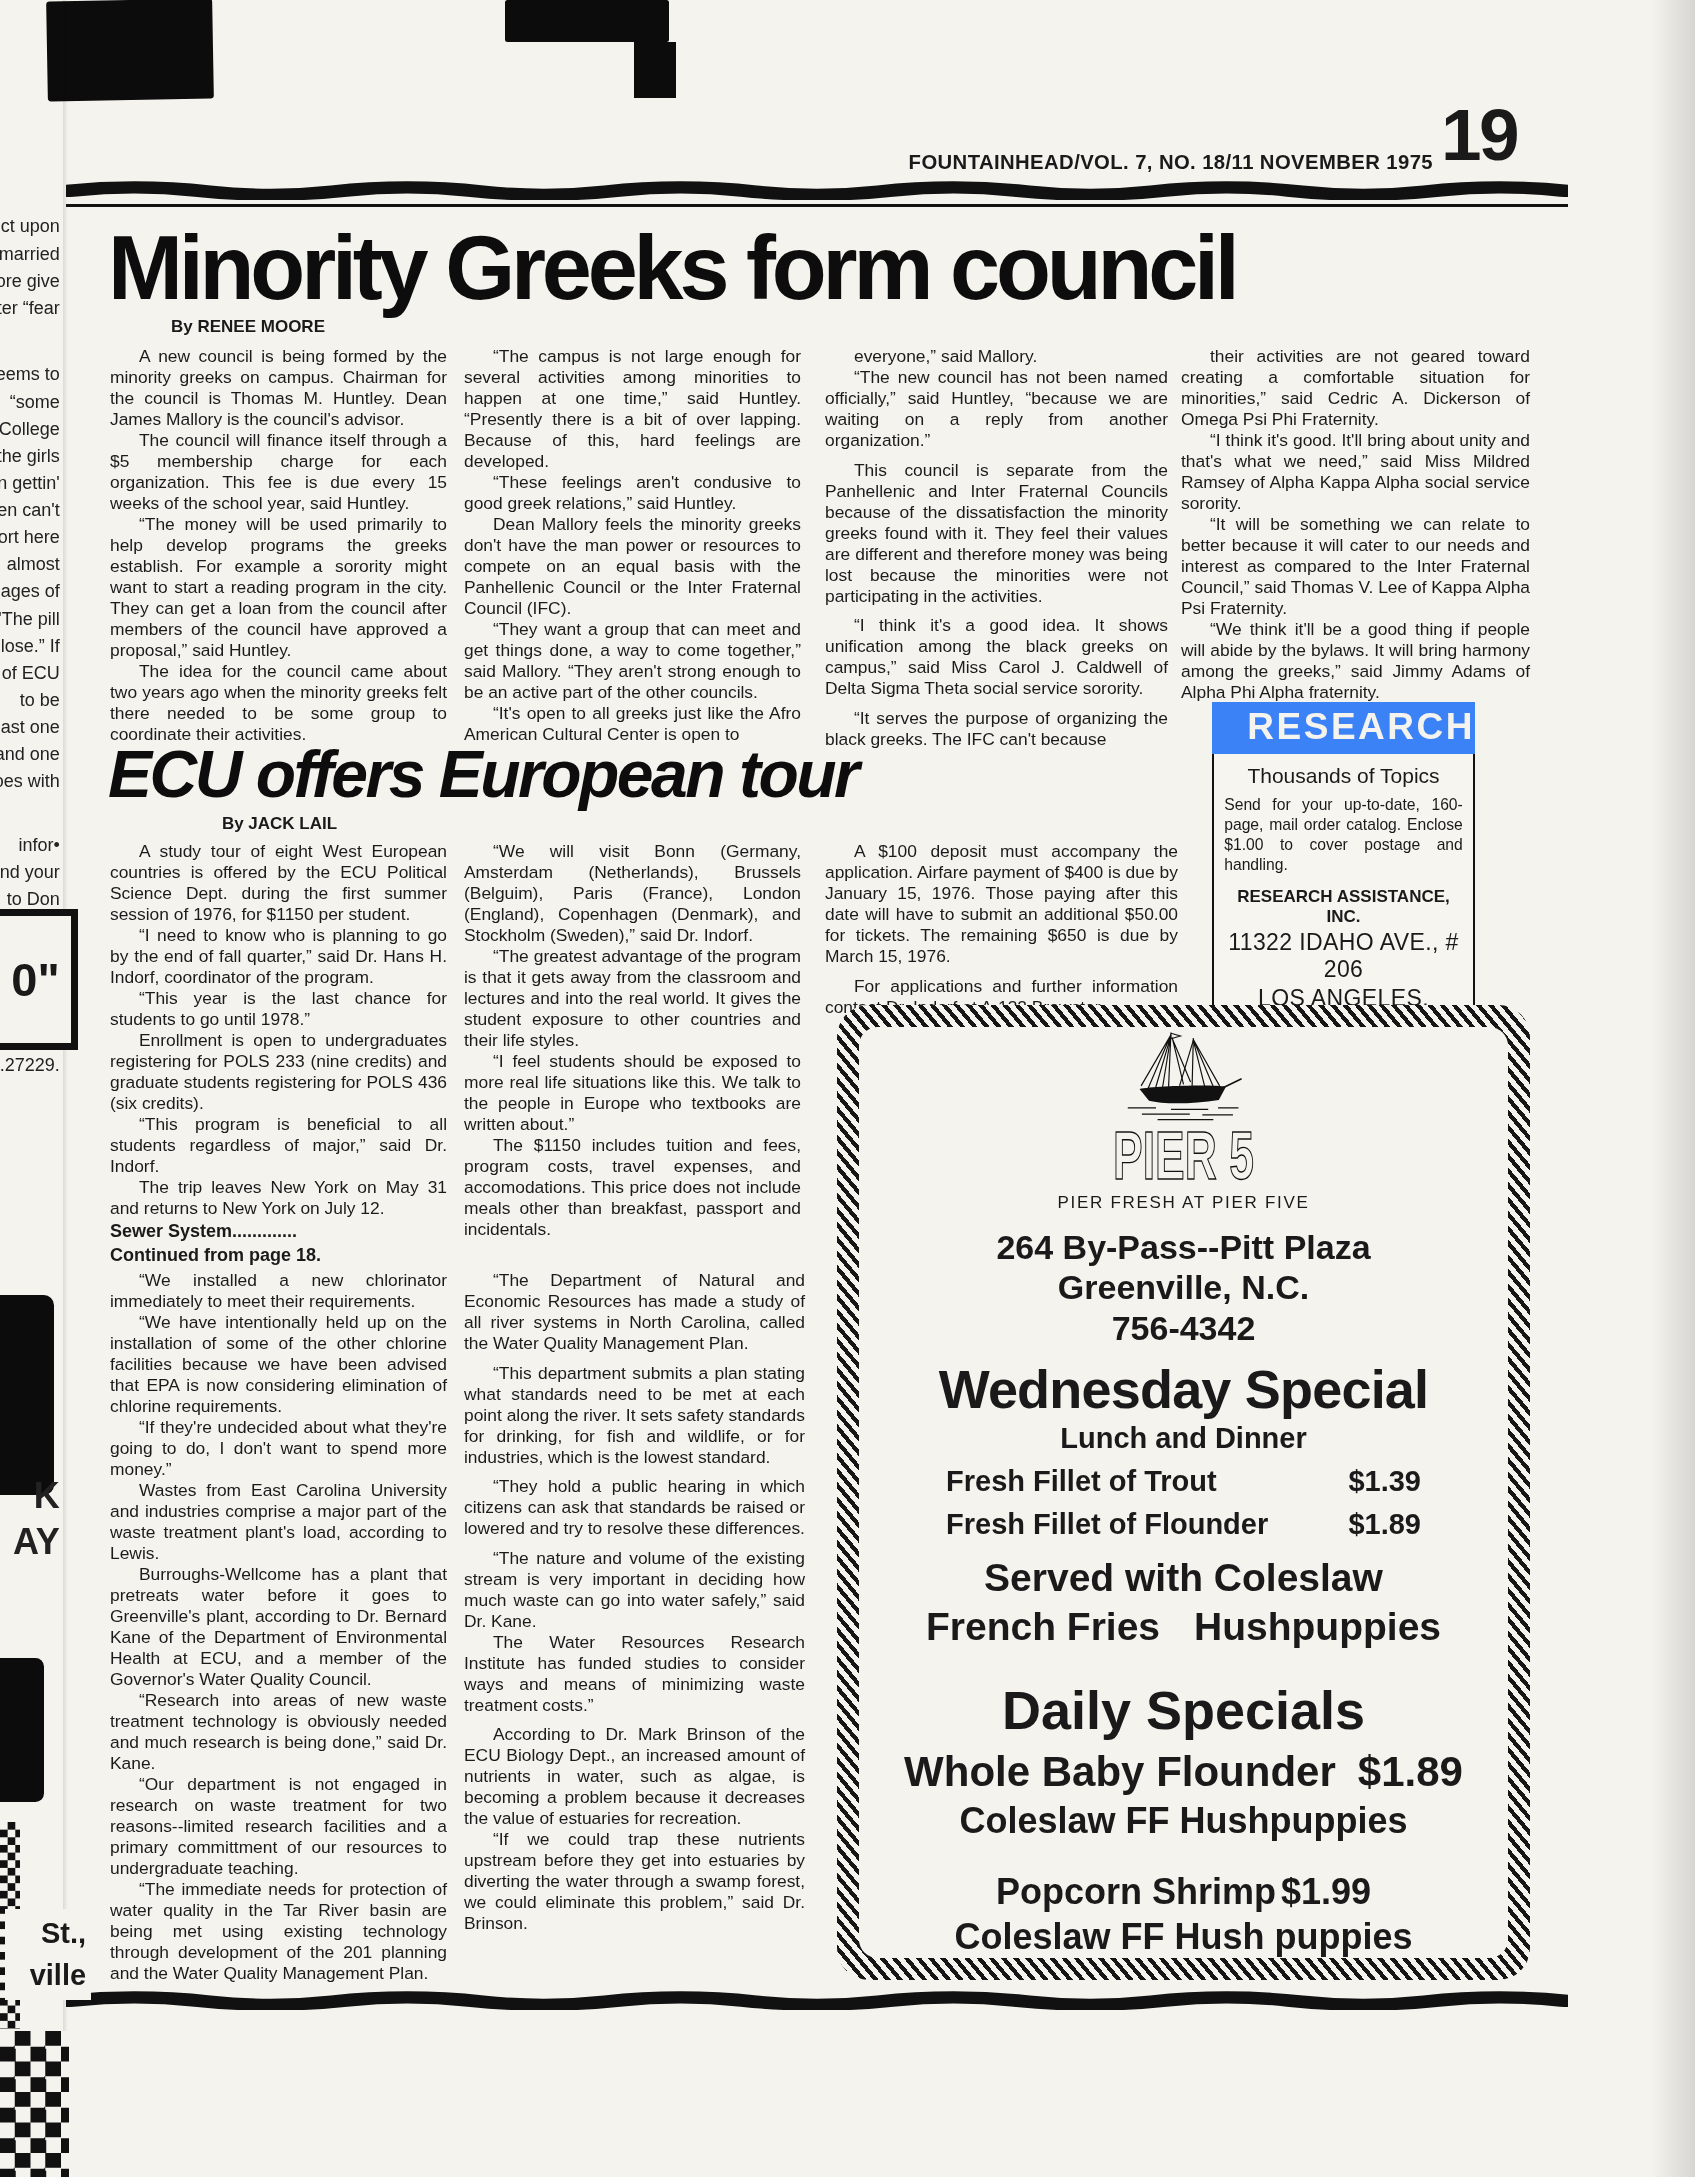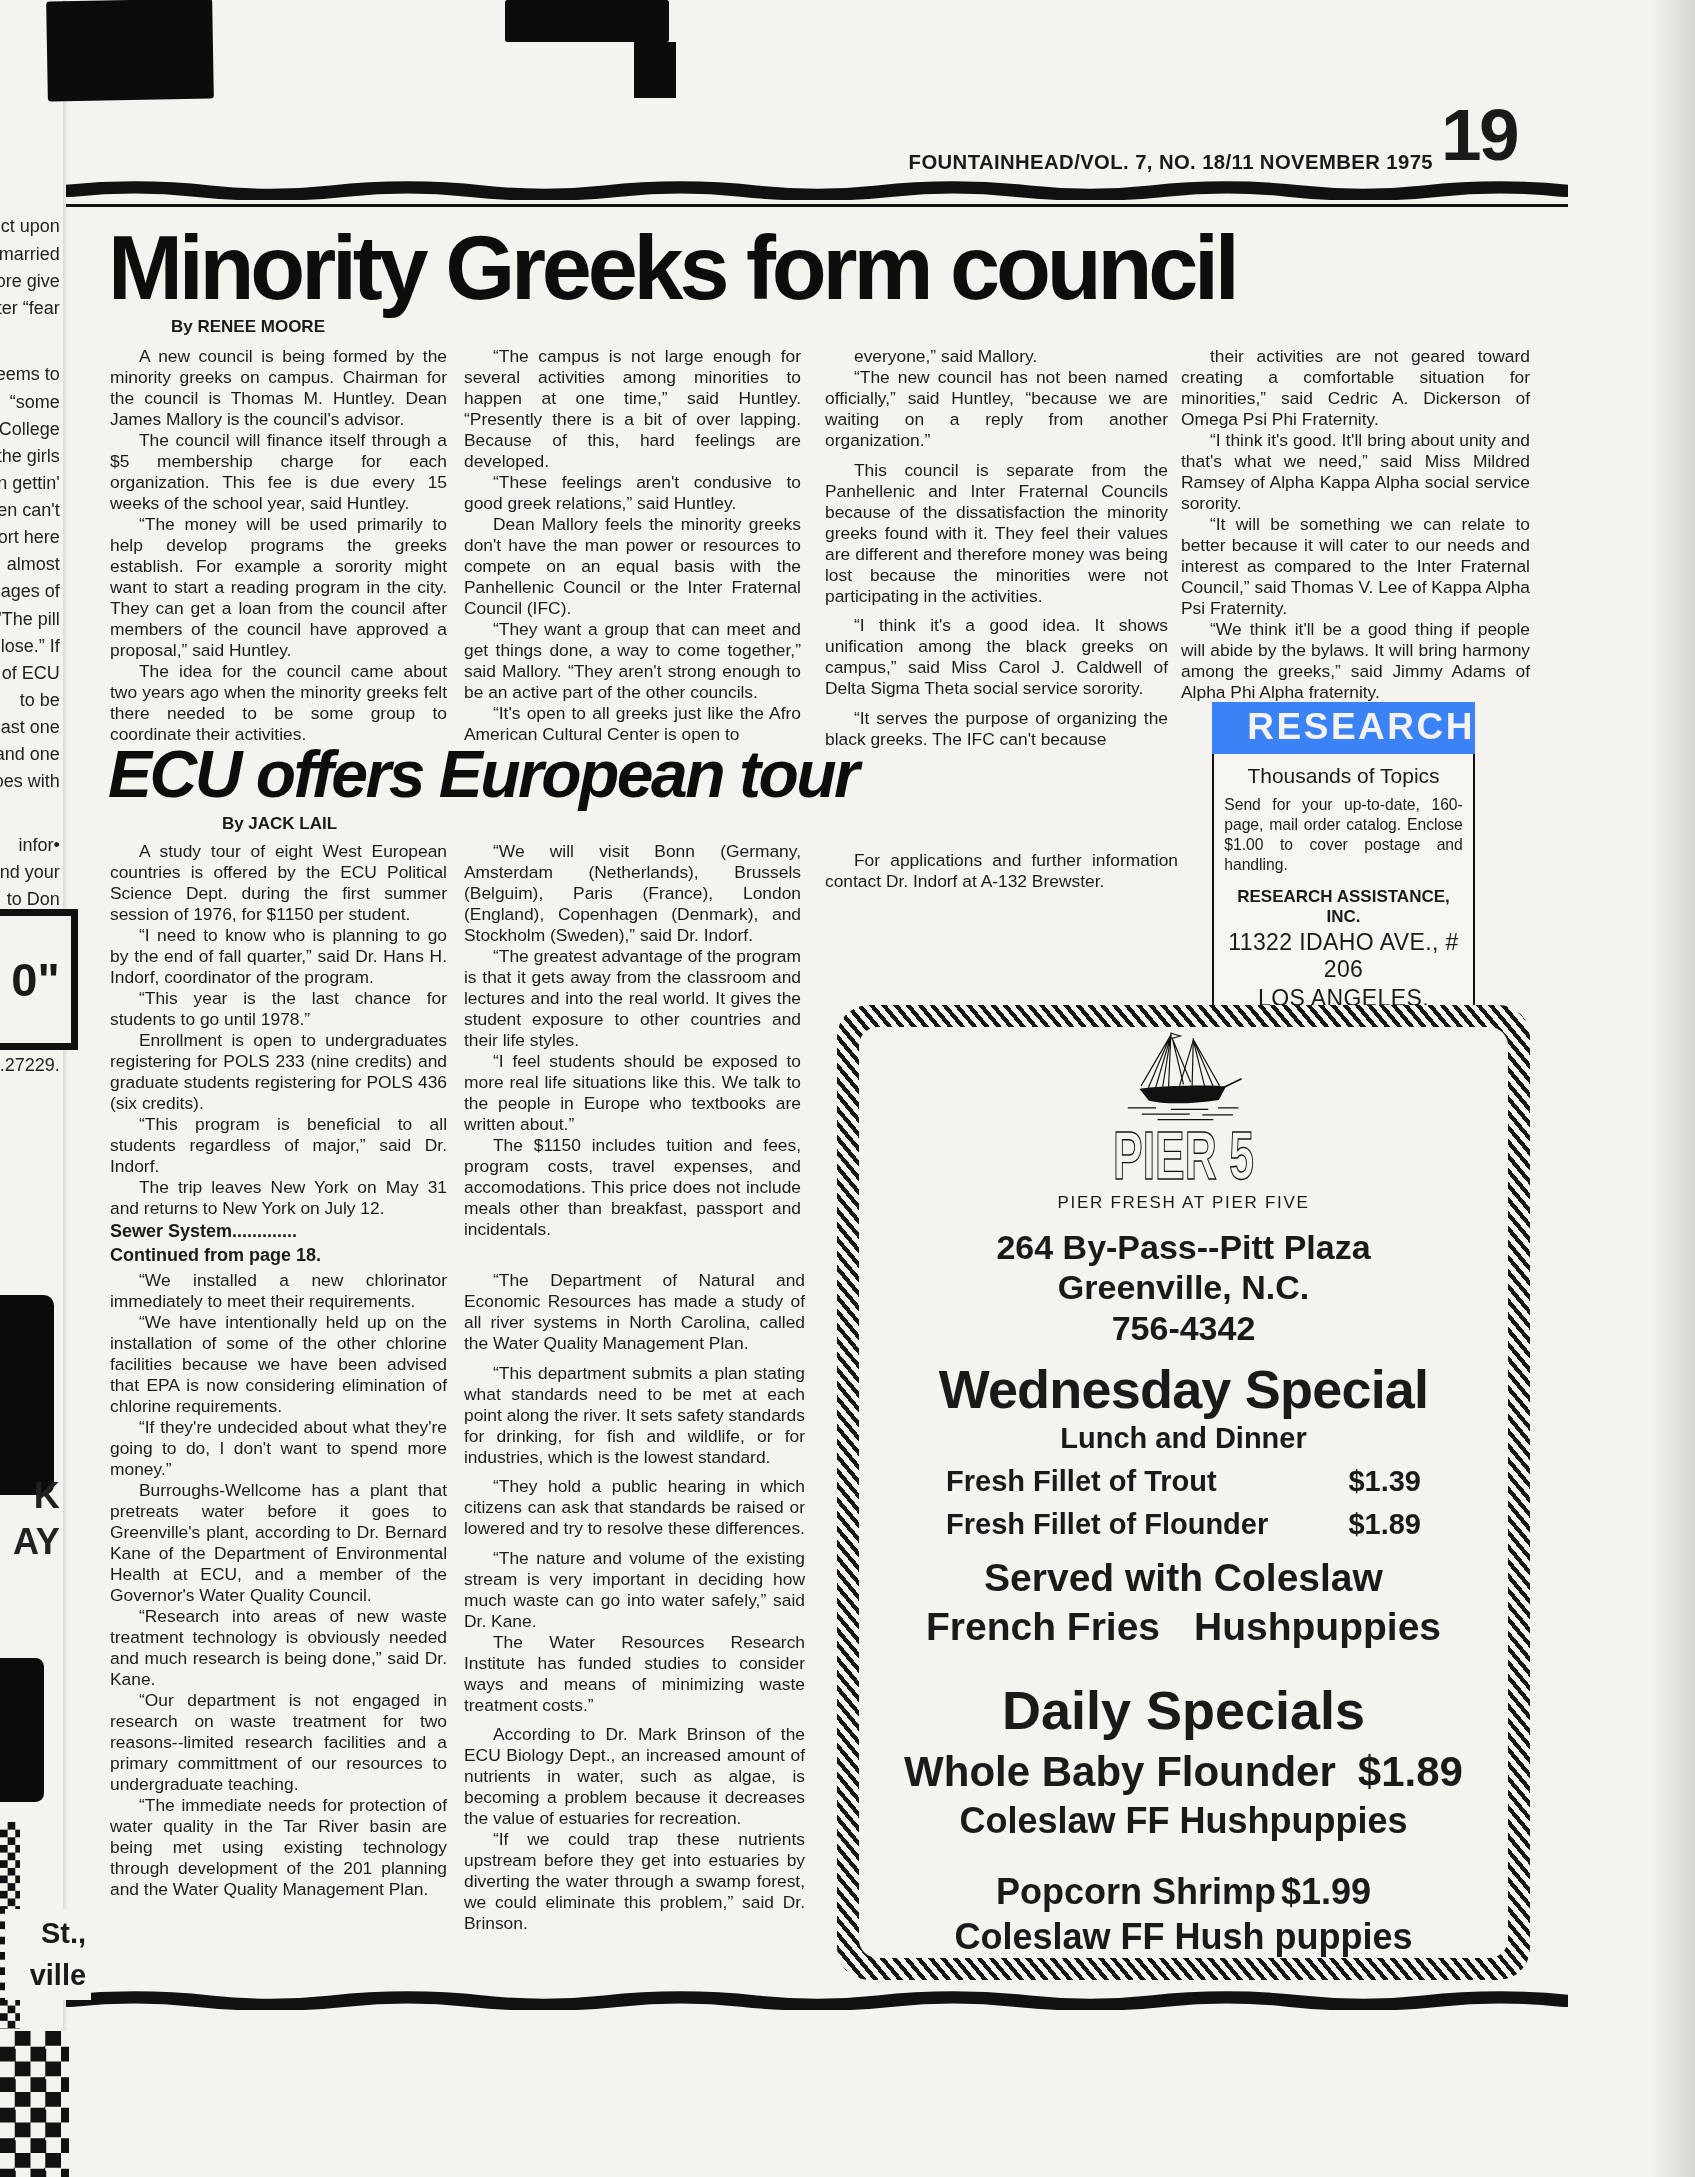--- a/index.html
+++ b/index.html
@@ -135,20 +135,21 @@
     <p>“This program is beneficial to all students regardless of major,” said Dr. Indorf.</p>
     <p>The trip leaves New York on May 31 and returns to New York on July 12.</p>
   </div>
   <div class="col ecol" style="left:464px;">
     <p>“We will visit Bonn (Germany, Amsterdam (Netherlands), Brussels (Belguim), Paris (France), London (England), Copenhagen (Denmark), and Stockholm (Sweden),” said Dr. Indorf.</p>
     <p>“The greatest advantage of the program is that it gets away from the classroom and lectures and into the real world. It gives the student exposure to other countries and their life styles.</p>
     <p>“I feel students should be exposed to more real life situations like this. We talk to the people in Europe who textbooks are written about.”</p>
     <p>The $1150 includes tuition and fees, program costs, travel expenses, and accomodations. This price does not include meals other than breakfast, passport and incidentals.</p>
   </div>
   <div class="col ecol" style="left:825px;width:353px;">
+    <p>A $100 deposit must accompany the application. Airfare payment of $400 is due by January 15, 1976. Those paying after this date will have to submit an additional $50.00 for tickets. The remaining $650 is due by March 15, 1976.</p>
     <p class="gap">For applications and further information contact Dr. Indorf at A-132 Brewster.</p>
   </div>
 
   <div class="research">
     <div class="research-header">RESEARCH</div>
     <div class="research-box">
       <div class="research-sub">Thousands of Topics</div>
       <div class="research-text">Send for your up-to-date, 160-page, mail order catalog. Enclose $1.00 to cover postage and handling.</div>
       <div class="research-co">RESEARCH ASSISTANCE, INC.</div>
       <div class="research-addr">11322 IDAHO AVE., # 206</div>
@@ -162,20 +163,21 @@
   </div>
 
   <div class="sewer-head">
     <div>Sewer System.............</div>
     <div>Continued from page 18.</div>
   </div>
   <div class="col scol" style="left:110px;">
     <p>“We installed a new chlorinator immediately to meet their requirements.</p>
     <p>“We have intentionally held up on the installation of some of the other chlorine facilities because we have been advised that EPA is now considering elimination of chlorine requirements.</p>
     <p>“If they're undecided about what they're going to do, I don't want to spend more money.”</p>
+    <p>Wastes from East Carolina University and industries comprise a major part of the waste treatment plant's load, according to Lewis.</p>
     <p>Burroughs-Wellcome has a plant that pretreats water before it goes to Greenville's plant, according to Dr. Bernard Kane of the Department of Environmental Health at ECU, and a member of the Governor's Water Quality Council.</p>
     <p>“Research into areas of new waste treatment technology is obviously needed and much research is being done,” said Dr. Kane.</p>
     <p>“Our department is not engaged in research on waste treatment for two reasons--limited research facilities and a primary committment of our resources to undergraduate teaching.</p>
     <p>“The immediate needs for protection of water quality in the Tar River basin are being met using existing technology through development of the 201 planning and the Water Quality Management Plan.</p>
   </div>
   <div class="col scol" style="left:464px;width:341px;">
     <p>“The Department of Natural and Economic Resources has made a study of all river systems in North Carolina, called the Water Quality Management Plan.</p>
     <p class="gap">“This department submits a plan stating what standards need to be met at each point along the river. It sets safety standards for drinking, for fish and wildlife, or for industries, which is the lowest standard.</p>
     <p class="gap">“They hold a public hearing in which citizens can ask that standards be raised or lowered and try to resolve these differences.</p>
     <p class="gap">“The nature and volume of the existing stream is very important in deciding how much waste can go into water safely,” said Dr. Kane.</p>

